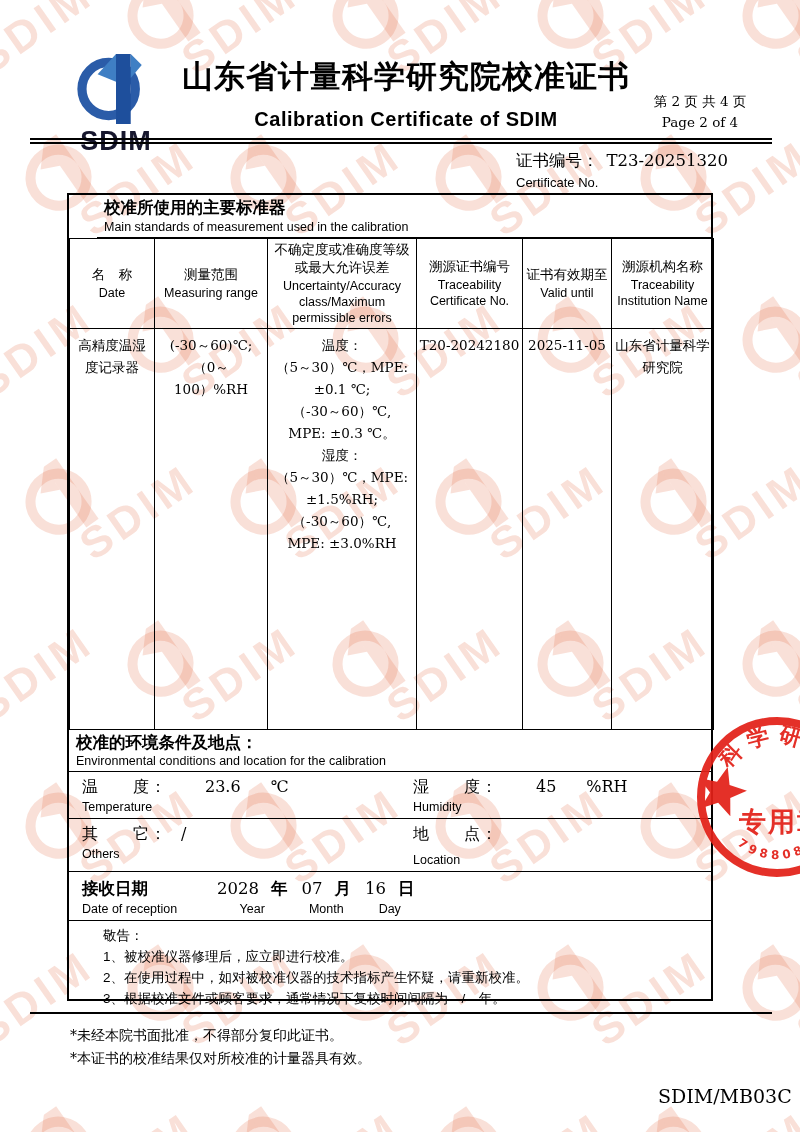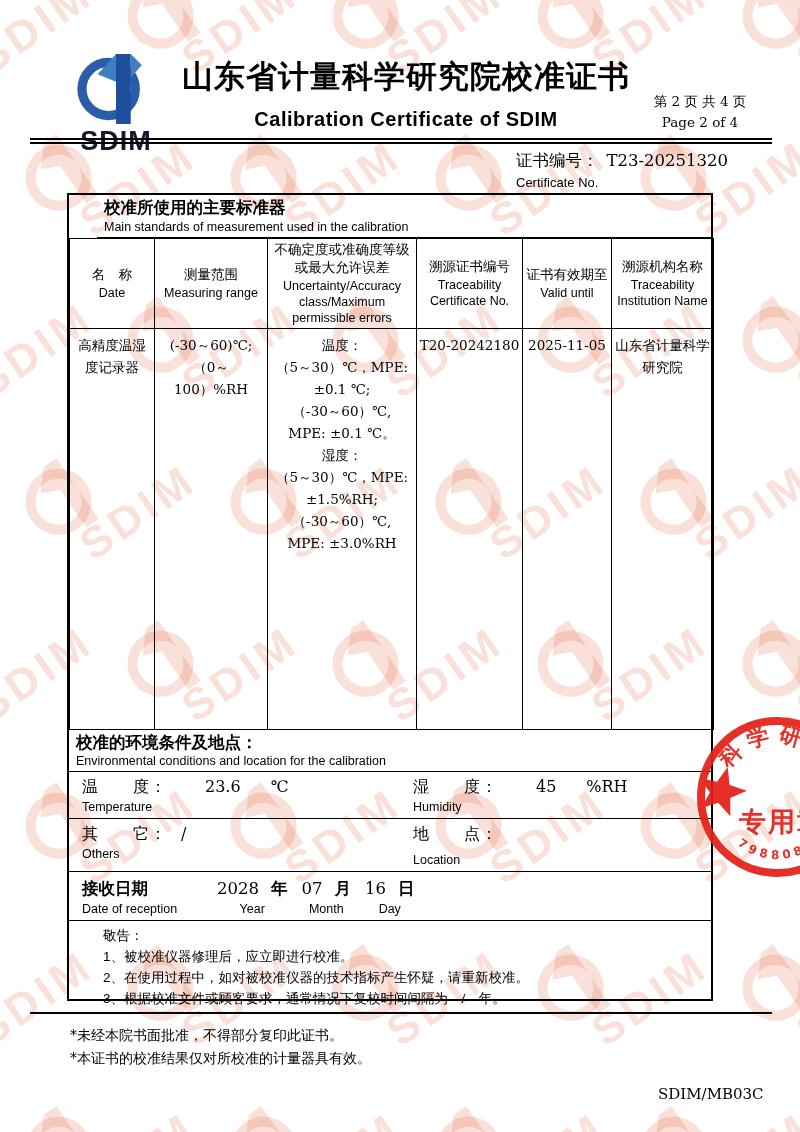--- a/index.html
+++ b/index.html
@@ -91,21 +91,21 @@
   .notice { padding:4px 10px;margin-left:24px; }
   .notice .nt { font-size:13.5px; line-height:21px; }
   .notice .ni { font-size:13.5px; line-height:21px; }
 
   
   .bottom-rule { position:absolute; left:30px; top:1012px; width:742px;
                  border-top:2px solid #000; }
   .footnotes { position:absolute; left:70px; top:1024px;
                font-family:"DejaVu Serif","Liberation Serif",serif;
                font-size:14px; line-height:23px; }
-  .form-code { position:absolute; left:658px; top:1085px; font-size:15px;
+  .form-code { position:absolute; left:658px; top:1085px; font-size:19px;
                font-family:"DejaVu Serif","Liberation Serif",serif; }
 
   
   .seal { position:absolute; left:677px; top:697px; width:200px; height:200px;
           z-index:2; opacity:0.93; }
 </style>
 </head>
 <body>
 
 <div class="page">
@@ -479,21 +479,21 @@
           <td>高精度温湿度记录器</td>
           <td>
             <div>(-30～60)℃;</div>
             <div>（0～100）%RH</div>
           </td>
           <td>
             <div class="mpe-line">温度：</div>
             <div class="mpe-line">（5～30）℃，MPE:</div>
             <div class="mpe-line">±0.1 ℃;</div>
             <div class="mpe-line">（-30～60）℃,</div>
-            <div class="mpe-line">MPE: ±0.1 ℃。</div>
+            <div class="mpe-line">MPE: ±0.3 ℃。</div>
             <div class="mpe-line">湿度：</div>
             <div class="mpe-line">（5～30）℃，MPE:</div>
             <div class="mpe-line">±1.5%RH;</div>
             <div class="mpe-line">（-30～60）℃,</div>
             <div class="mpe-line">MPE: ±3.0%RH</div>
           </td>
           <td>T20-20242180</td>
           <td>2025-11-05</td>
           <td>山东省计量科学研究院</td>
         </tr>

